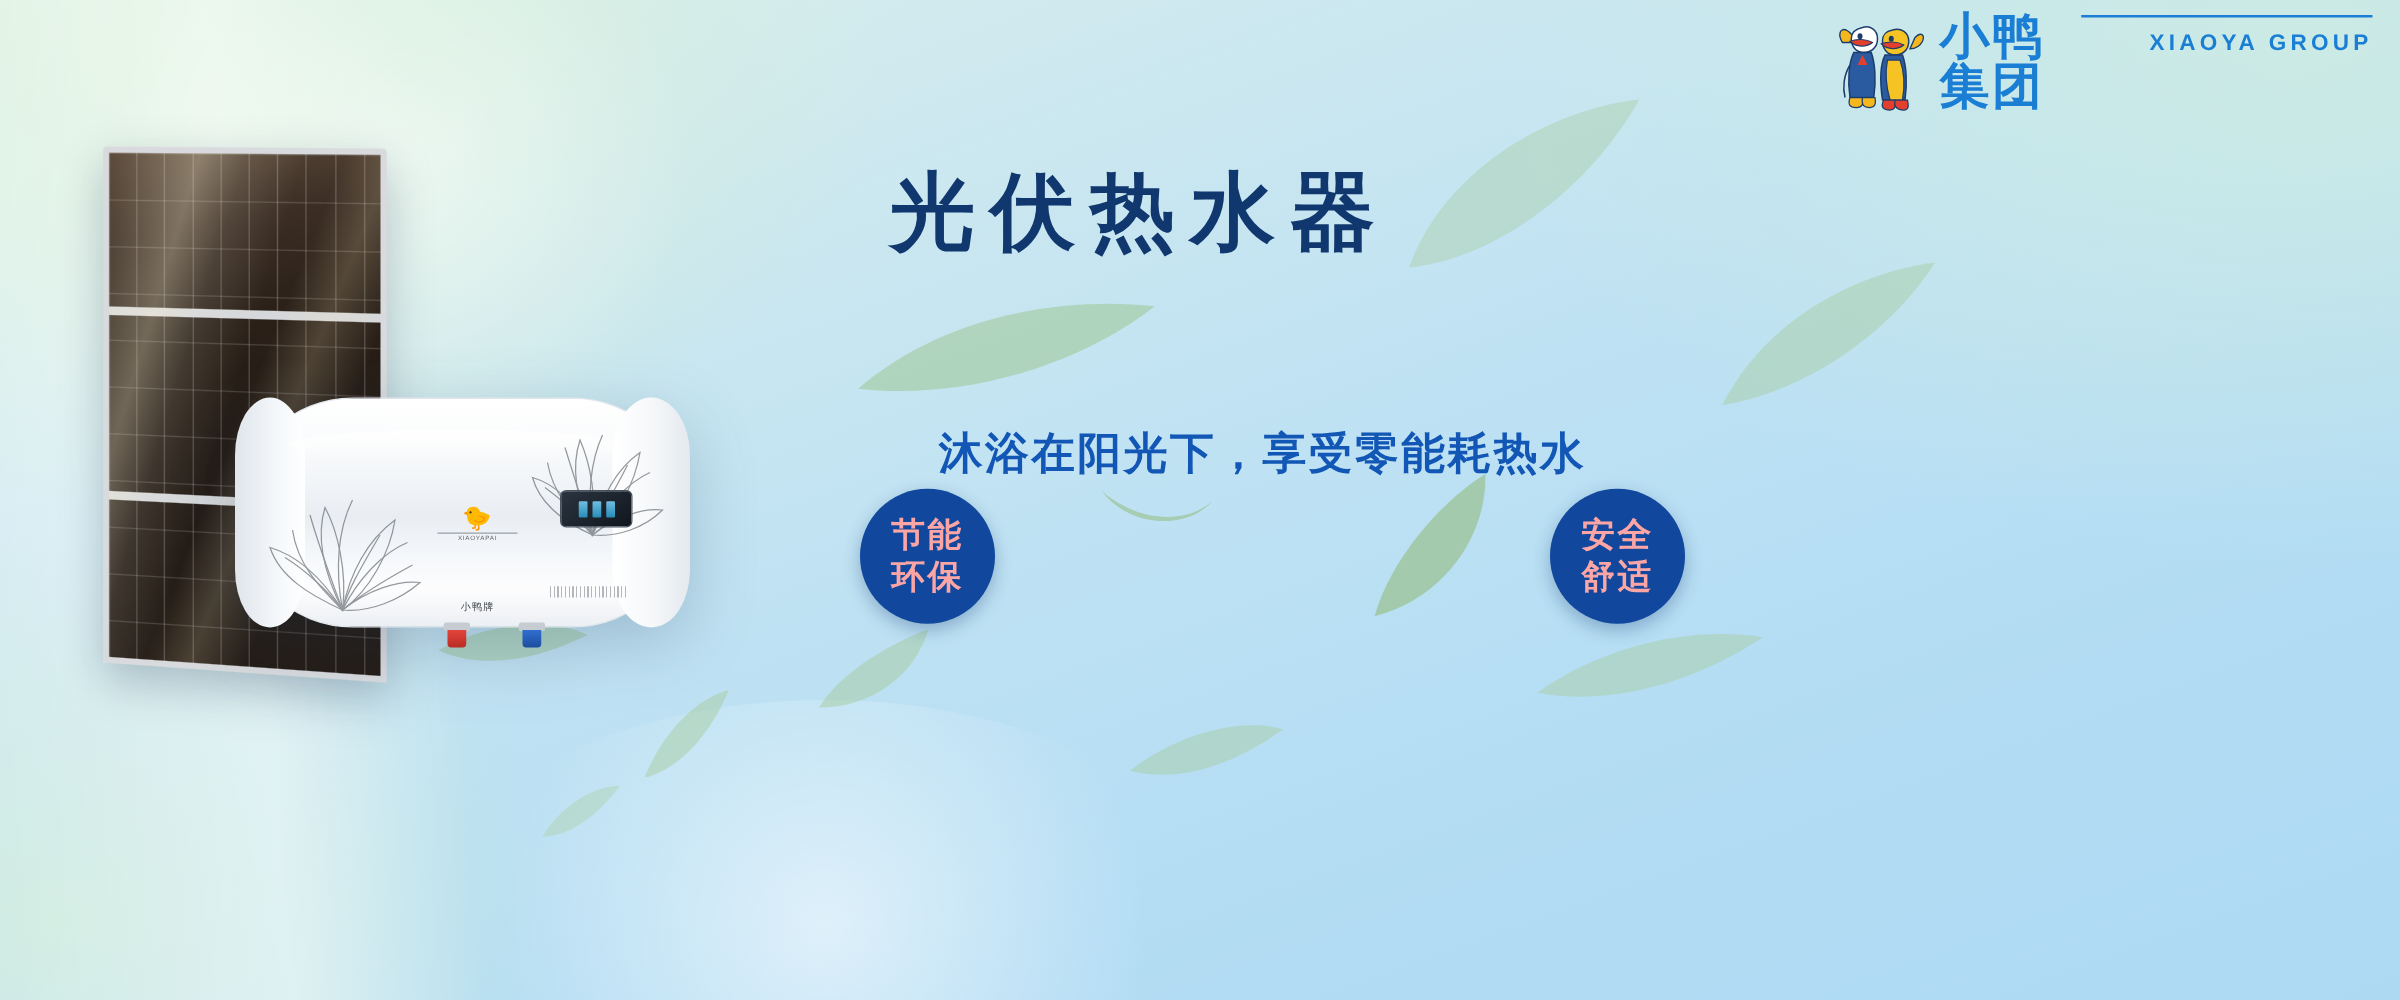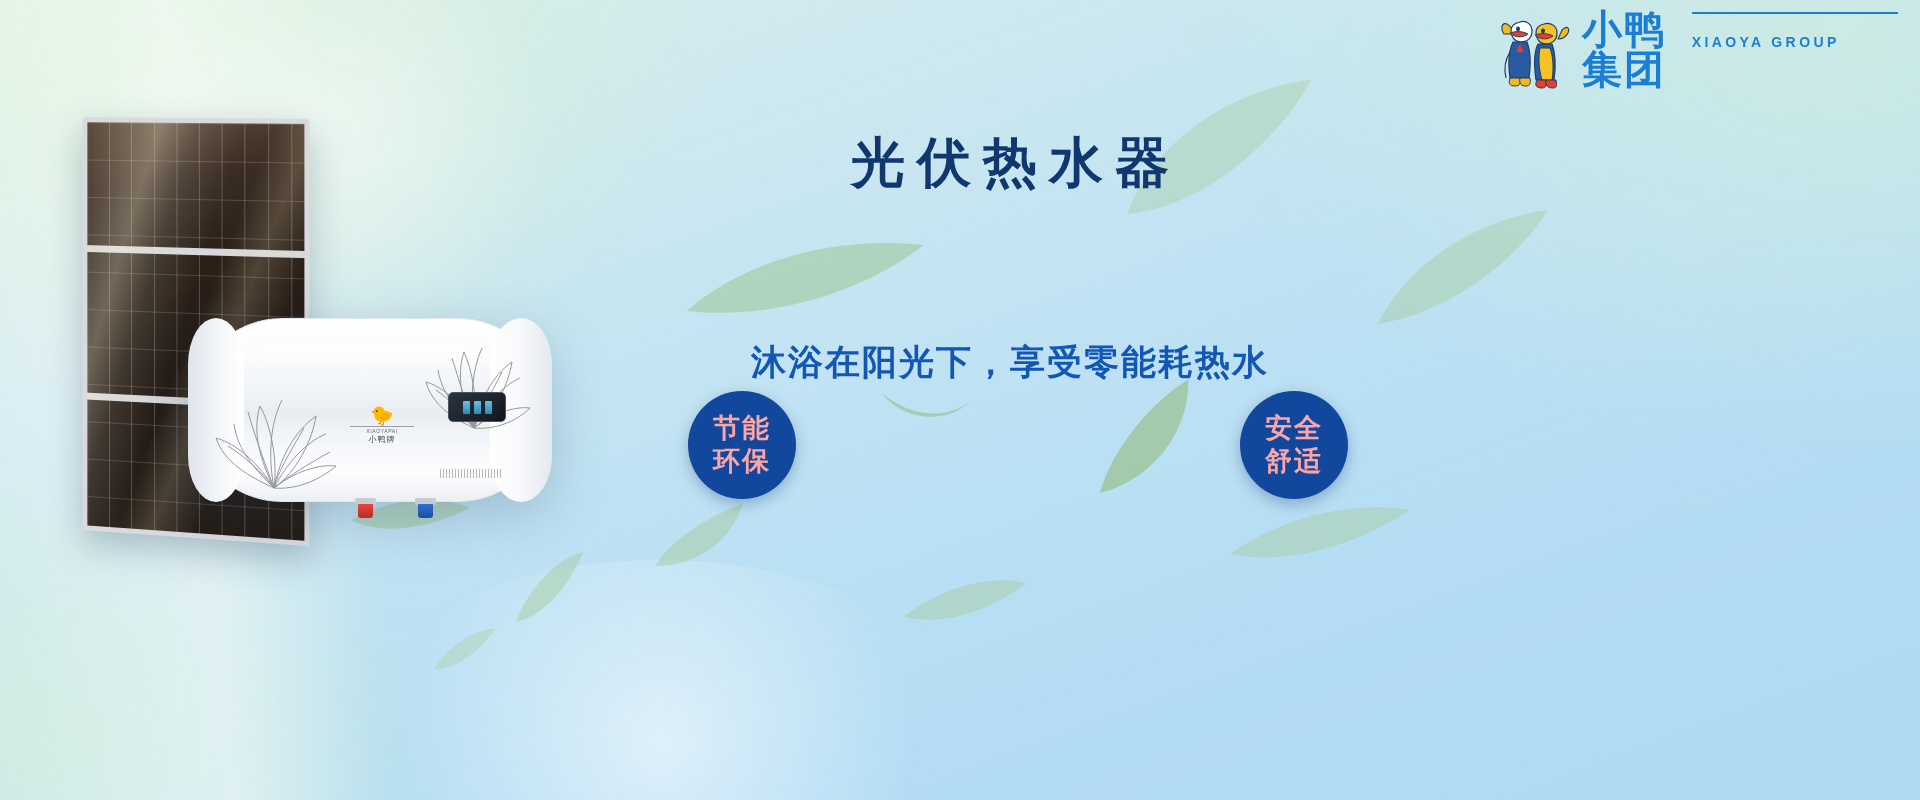--- a/index.html
+++ b/index.html
@@ -100,42 +100,42 @@
     background:linear-gradient(#7fd8ff,#2a9fd0); opacity:.85;
   }
   #water-heater .brand {
     position:absolute; left:160px; top:88px; width:64px; text-align:center;
   }
   #water-heater .brand .duck { font-size:19px; line-height:19px; color:#3a3f45; }
   #water-heater .brand .en {
     font-size:5px; letter-spacing:.6px; color:#60666d; margin-top:1px;
     border-top:1px solid #9aa0a6; padding-top:1px;
   }
-  #water-heater .brand .cn { font-size:8px; color:#3a3f45; letter-spacing:1px; }
+  #water-heater .brand .cn { font-size:8px; color:#3a3f45; letter-spacing:1px;margin-top:46px; }
   .flower { position:absolute; pointer-events:none; opacity:.72; }
   #water-heater .pipe {
     position:absolute; bottom:-16px; width:15px; height:20px; border-radius:0 0 3px 3px;
   }
   #water-heater .pipe .collar {
     position:absolute; top:0; left:-3px; width:21px; height:7px; border-radius:2px; background:#c6ccd2;
   }
   #water-heater .pipe .body { position:absolute; top:6px; left:0; width:15px; height:14px; border-radius:0 0 3px 3px; }
   #water-heater .pipe.hot  { left:168px; }
   #water-heater .pipe.hot  .body { background:linear-gradient(#e4453c,#b92c24); }
   #water-heater .pipe.cold { left:228px; }
   #water-heater .pipe.cold .body { background:linear-gradient(#2f6fd0,#1d4d9e); }
   #water-heater .barcode {
     position:absolute; right:48px; bottom:24px; width:62px; height:9px; opacity:.5;
     background:repeating-linear-gradient(to right,#6b7179 0 1px,transparent 1px 3px);
   }
 
   
   #headline {
     position:absolute; left:700px; top:134px; width:620px;
-    text-align:center; font-size:54px; line-height:1.06; font-weight:bold;
+    font-size:68px; line-height:1.06; font-weight:bold;
     color:#10386e; letter-spacing:12px; text-indent:12px;
     font-family:"Liberation Sans","DejaVu Sans",sans-serif;
   }
   #subtitle {
     position:absolute; left:700px; top:339px; width:620px;
     text-align:center; font-size:35px; font-weight:bold; color:#1257b5;
     letter-spacing:2px;
   }
   #badges {
     position:absolute; left:688px; top:377px; width:660px; height:135px;
@@ -154,23 +154,23 @@
   #logo {
     position:absolute; right:22px; top:6px; height:86px;
     display:flex; align-items:center; gap:8px;
   }
   #logo .mascots { width:78px; height:82px; }
   #logo .wordmark { display:flex; flex-direction:row; align-items:flex-start; }
   #logo .cn {
     font-size:40px; font-weight:bold; color:#1a7fd4; letter-spacing:2px; line-height:1;
   }
   #logo .en {
-    font-size:14px; font-weight:bold; color:#1a7fd4; letter-spacing:3.4px;
-    margin-top:3px; border-top:2px solid #1a7fd4; padding-top:20px; width:100%;
-    text-align:left;
+    font-size:18px; font-weight:bold; color:#1a7fd4; letter-spacing:3.4px;
+    margin-top:3px; border-top:2px solid #1a7fd4; padding-top:10px; width:100%;
+    text-align:right;
   }
 </style>
 </head>
 <body>
 
 <div id="banner">
 
   <div class="light-sweep"></div>
   <div class="glow-soft" style="left:60px;  top:-80px;  width:520px; height:420px;"></div>
   <div class="glow-soft" style="left:340px; top:560px;  width:640px; height:360px;"></div>

